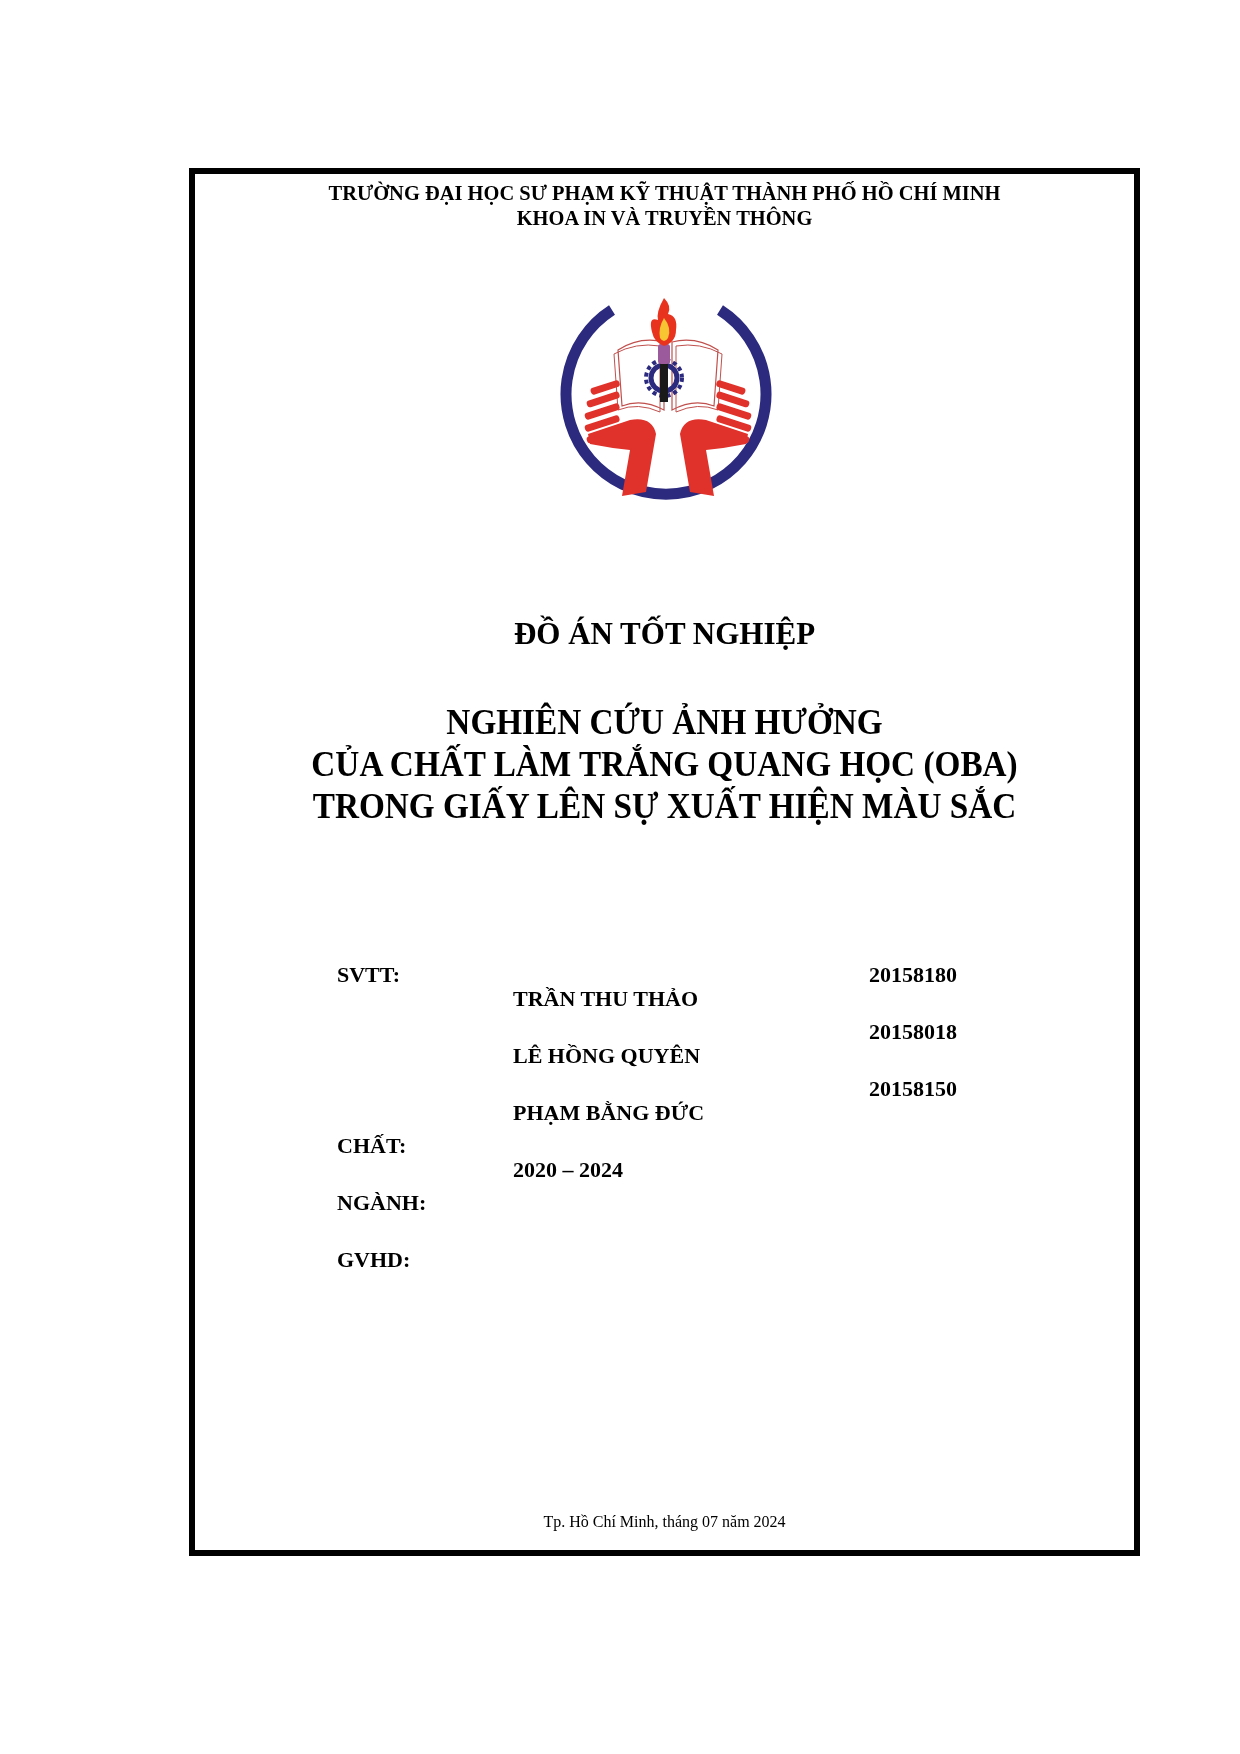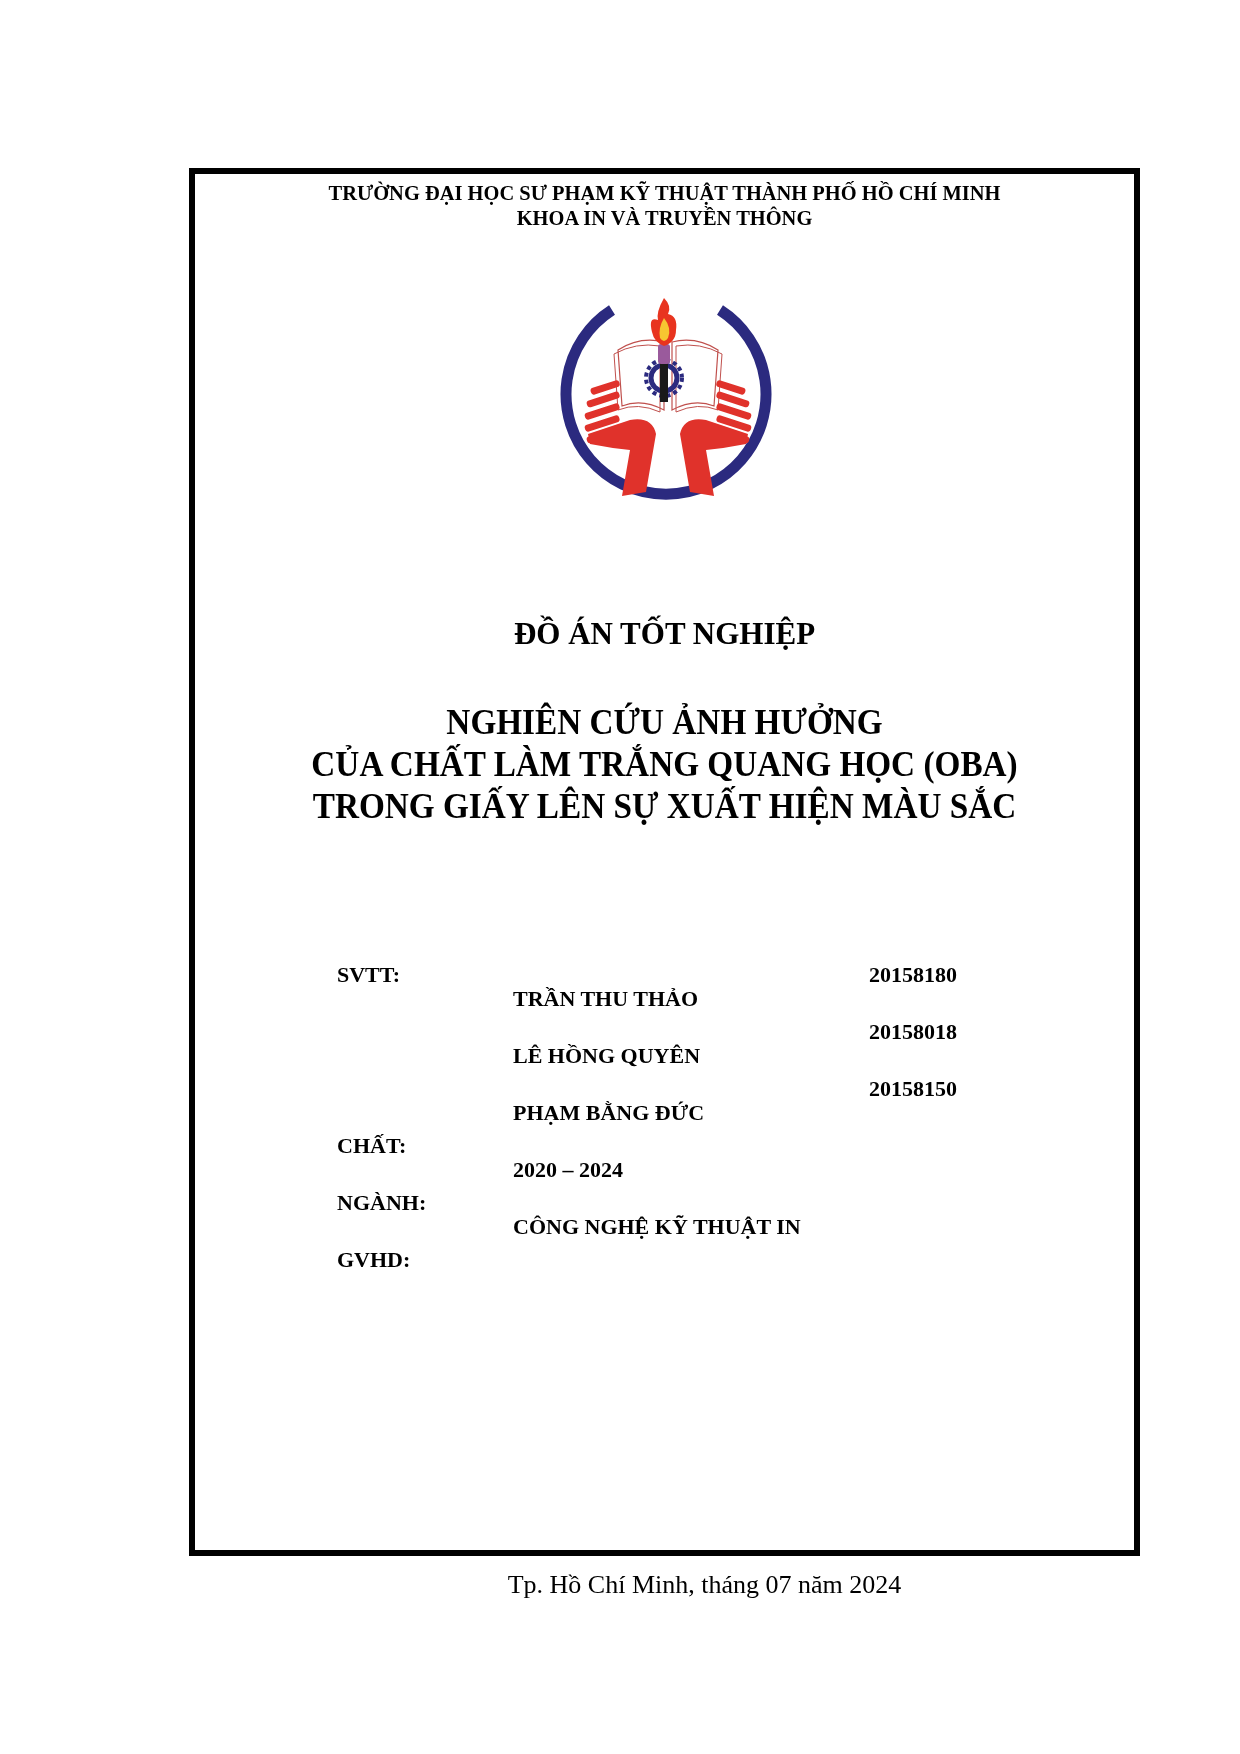--- a/index.html
+++ b/index.html
@@ -78,24 +78,23 @@
     .info-row span {
       position: absolute;
       top: 0;
       white-space: nowrap;
     }
     .col-label { left: 337px; }
     .col-value { left: 513px; margin-top: 24px; }
     .col-id { left: 869px; }
 
     .footer {
-      top: 1570px;
-      font-size: 26px;
+      top: 1507px;
+      font-size: 16px;
       line-height: 30px;
-      padding-left: 40px;
     }
   </style>
 </head>
 <body>
 
 <div class="frame"></div>
 
 <div class="center-line hdr hdr1">TRƯỜNG ĐẠI HỌC SƯ PHẠM KỸ THUẬT THÀNH PHỐ HỒ CHÍ MINH</div>
 <div class="center-line hdr hdr2">KHOA IN VÀ TRUYỀN THÔNG</div>
 
@@ -160,19 +159,18 @@
 <div class="info-row" style="top:1074px;">
   <span class="col-value">PHẠM BẰNG ĐỨC</span>
   <span class="col-id">20158150</span>
 </div>
 <div class="info-row" style="top:1131px;">
   <span class="col-label">CHẤT:</span>
   <span class="col-value">2020 – 2024</span>
 </div>
 <div class="info-row" style="top:1188px;">
   <span class="col-label">NGÀNH:</span>
-  <span class="col-value">CÔNG NGHỆ KỸ THUẬT IN</span>
 </div>
 <div class="info-row" style="top:1245px;text-align:center;">
   <span class="col-label">GVHD:</span>
 </div>
 
 <div class="center-line footer">Tp. Hồ Chí Minh, tháng 07 năm 2024</div>
 
 </body></html>

